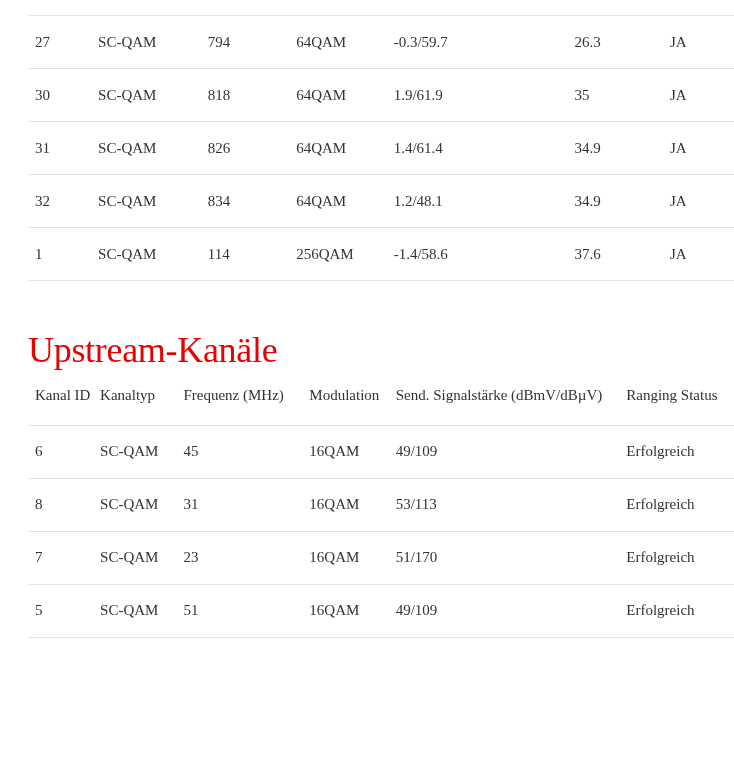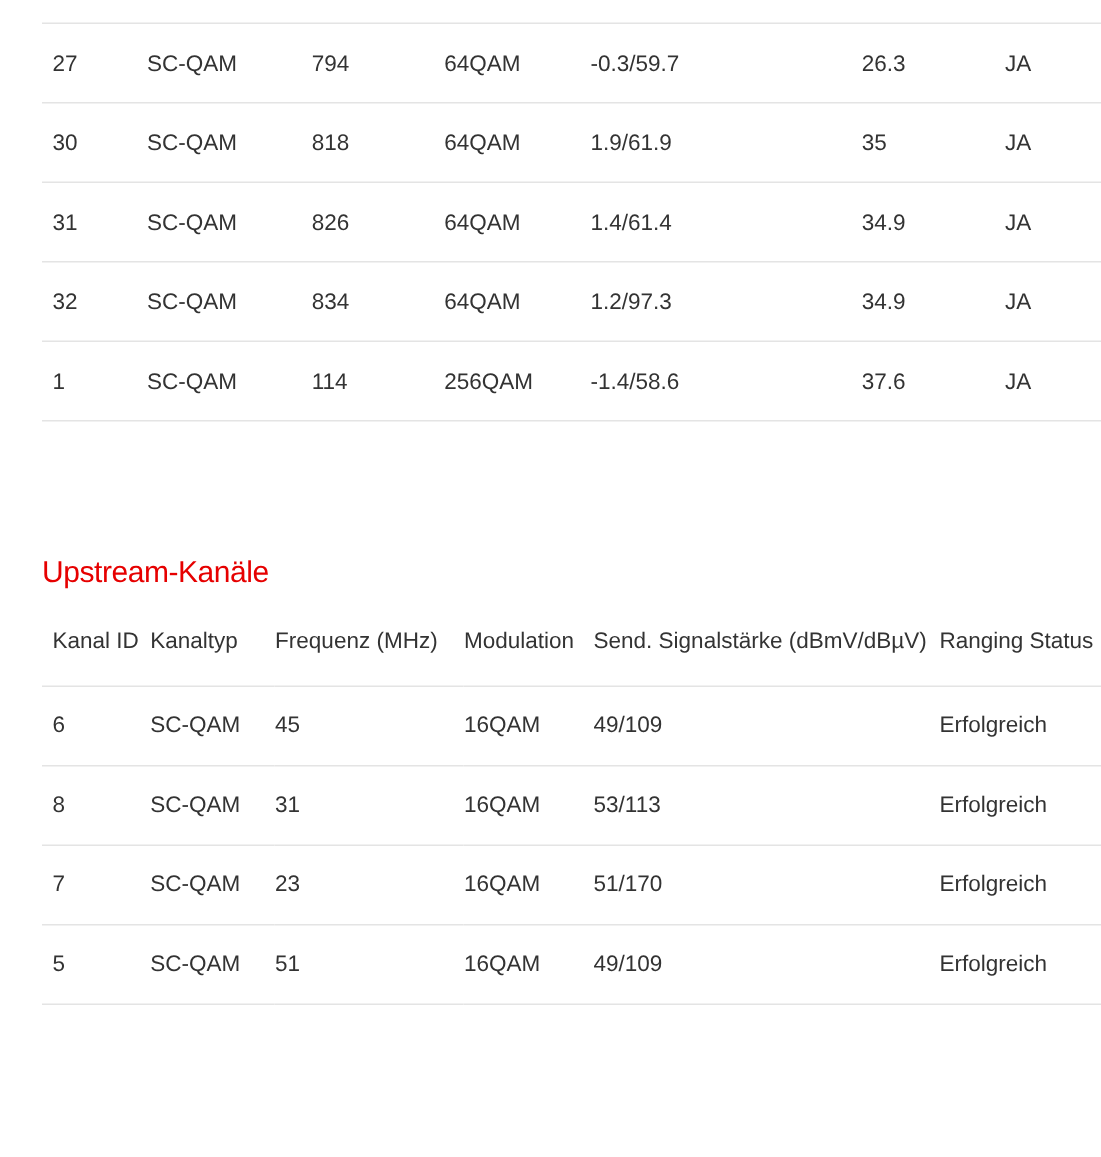--- a/index.html
+++ b/index.html
@@ -17,20 +17,21 @@
     color: var(--text);
   }
   .page {
     width: 734px;
     height: 771px;
     overflow: hidden;
     background: var(--bg);
   }
   .content {
     padding-left: 28px;
+    font-family: Liberation Serif, serif;
   }
   table {
     width: 100%;
     border-collapse: collapse;
     table-layout: fixed;
     font-size: 15px;
     color: var(--text);
   }
   td, th {
     padding: 0;
@@ -40,22 +41,22 @@
     white-space: nowrap;
     overflow: hidden;
   }
   
   .ds-table { margin-top: 15px; }
   .ds-table td { height: 53px; border-top: 1px solid var(--divider); }
   .ds-table tr:last-child td { border-bottom: 1px solid var(--divider); }
   .ds-table td:first-child { padding-left: 7px; }
   
   .section-heading {
-    margin: 84px 0 0 0;
-    font-size: 20px;
+    margin: 52px 0 0 0;
+    font-size: 36px;
     line-height: 34px;
     font-weight: 400;
     letter-spacing: -0.3px;
     color: var(--accent);
   }
   
   .us-table th { height: 58px; border-bottom: 1px solid var(--divider); }
   .us-table td { height: 53px; border-bottom: 1px solid var(--divider); }
   .us-table th:first-child, .us-table td:first-child { padding-left: 7px; }
 </style>
@@ -101,21 +102,21 @@
           <td>64QAM</td>
           <td>1.4/61.4</td>
           <td>34.9</td>
           <td>JA</td>
         </tr>
         <tr>
           <td>32</td>
           <td>SC-QAM</td>
           <td>834</td>
           <td>64QAM</td>
-          <td>1.2/97.3</td>
+          <td>1.2/48.1</td>
           <td>34.9</td>
           <td>JA</td>
         </tr>
         <tr>
           <td>1</td>
           <td>SC-QAM</td>
           <td>114</td>
           <td>256QAM</td>
           <td>-1.4/58.6</td>
           <td>37.6</td>

